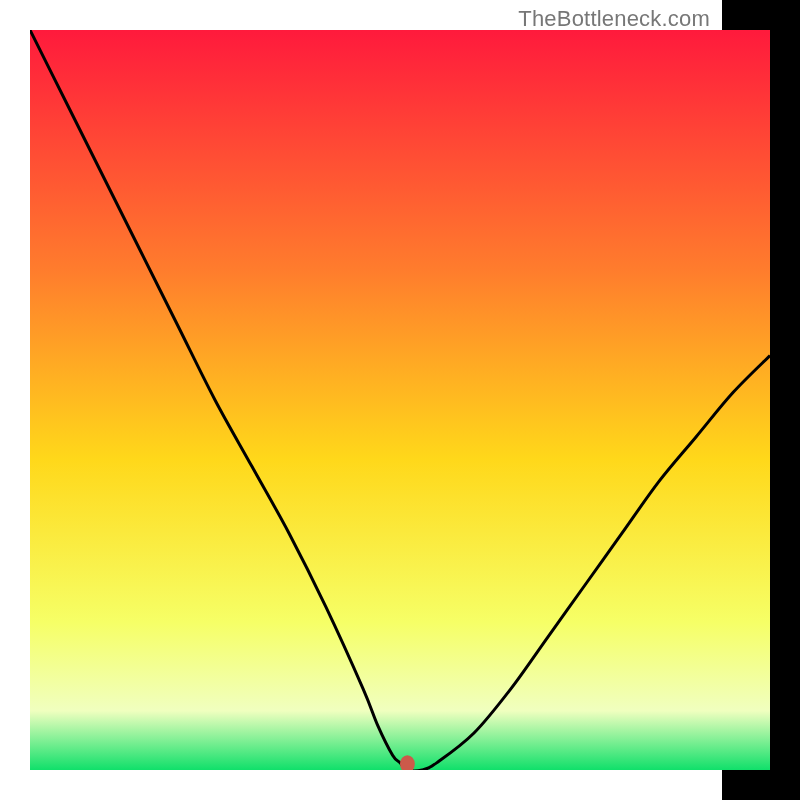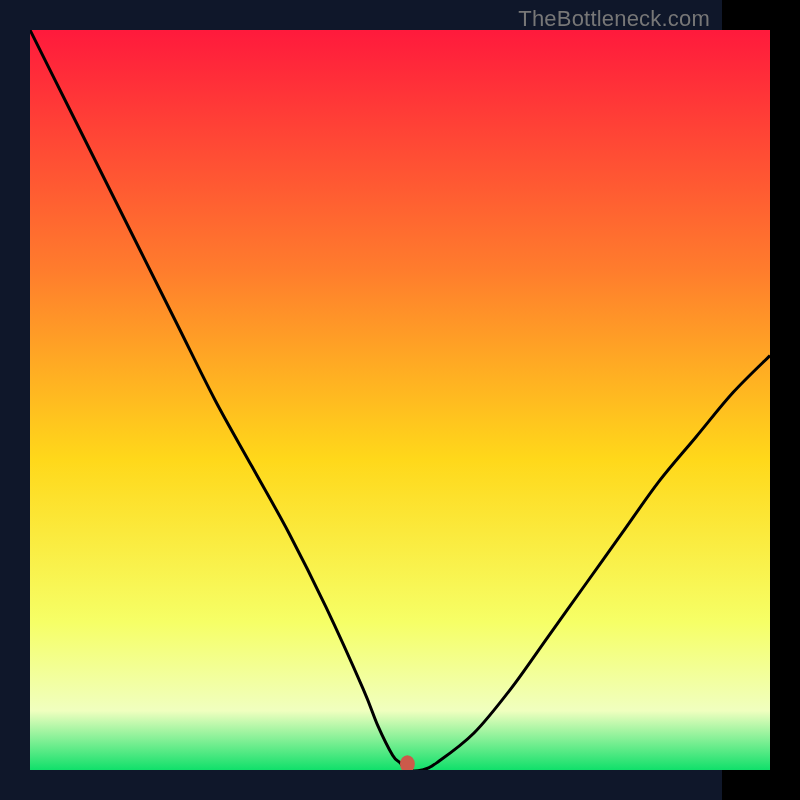--- a/index.html
+++ b/index.html
@@ -8,21 +8,21 @@
     width: 800px;
     height: 800px;
     background: #000;
     font-family: Arial, Helvetica, sans-serif;
     overflow: hidden;
   }
   .frame {
     position: relative;
     width: 722px;
     height: 800px;
-    background: #0f172a;
+    background: #ffffff;
   }
   .watermark {
     position: absolute;
     top: 6px;
     right: 12px;
     color: #777;
     font-size: 22px;
     font-weight: 500;
     letter-spacing: 0.2px;
     user-select: none;

